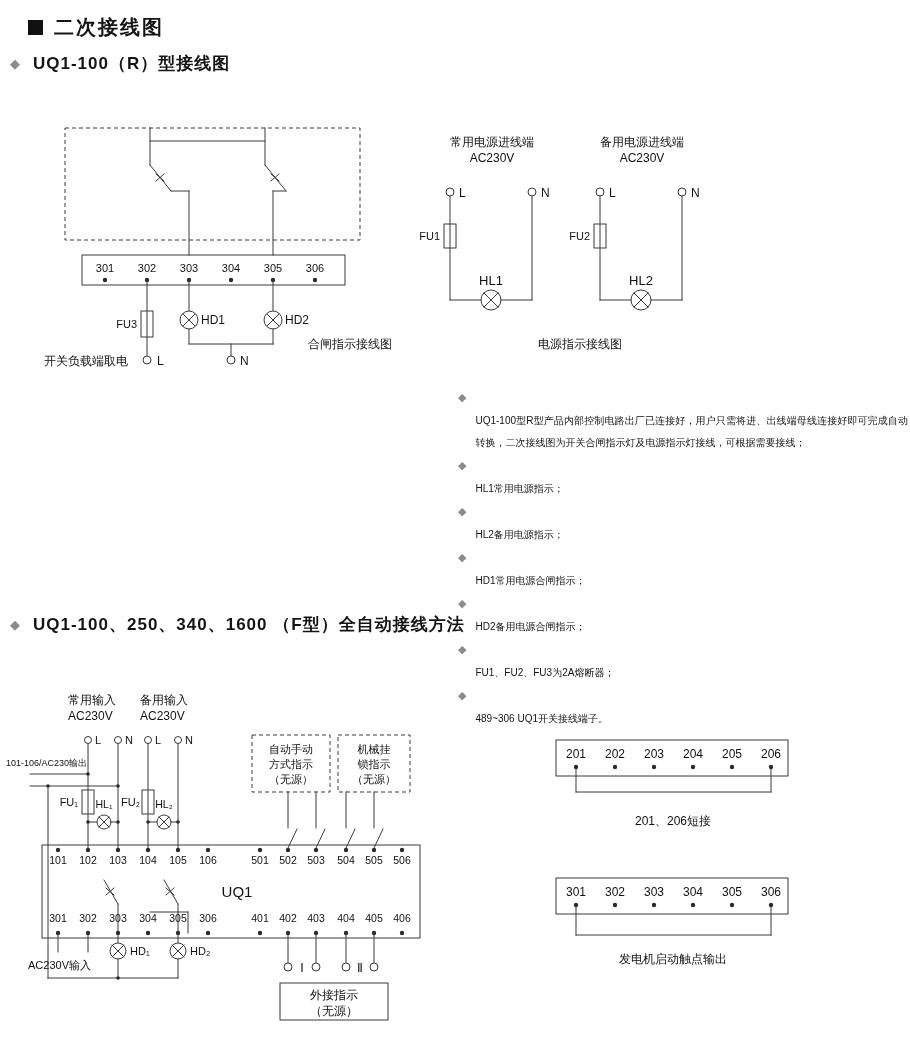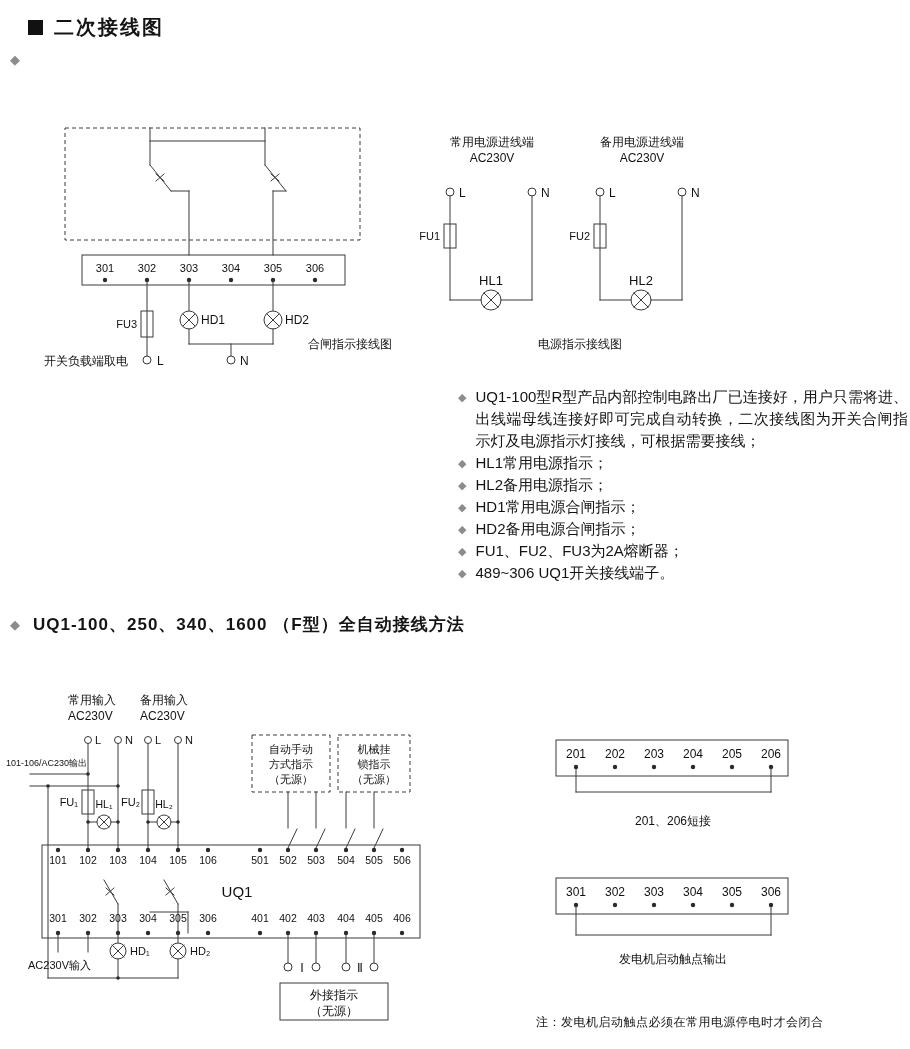--- a/index.html
+++ b/index.html
@@ -9,21 +9,21 @@
   }
   .abs{position:absolute;}
   .title-row{display:flex;align-items:center;}
   .black-square{width:15px;height:15px;background:#111;display:inline-block;margin-right:11px;flex:0 0 auto;}
   .main-title{font-size:20px;font-weight:bold;letter-spacing:2px;}
   .dia-bullet{color:#8c8c8c;font-size:13px;margin-right:13px;flex:0 0 auto;}
   .section-title{font-size:17px;font-weight:bold;letter-spacing:1px;}
   .notes{width:450px;}
   .note{display:flex;align-items:flex-start;}
   .note .dia{color:#8c8c8c;font-size:11px;line-height:22px;margin-right:9px;flex:0 0 auto;}
-  .note .txt{font-size:15px;line-height:22px;text-align:justify;flex:1;}
+  .note .txt{font-size:10px;line-height:22px;text-align:justify;flex:1;margin-top:24px;}
   .footnote{font-size:12px;color:#141414;letter-spacing:0.5px;}
   svg{position:absolute;overflow:visible;}
   svg .w{stroke:#3a3a3a;stroke-width:1;fill:none;stroke-linecap:square;}
   svg .dash{stroke:#3a3a3a;stroke-width:1;fill:none;stroke-dasharray:4 3;}
   svg .dot{fill:#2a2a2a;stroke:none;}
   svg .oterm{fill:#ffffff;stroke:#3a3a3a;stroke-width:1;}
   svg text{fill:#111;font-family:"Liberation Sans","DejaVu Sans",sans-serif;}
   svg .t9{font-size:9px;} svg .t10{font-size:10.5px;} svg .t11{font-size:11px;}
   svg .t12{font-size:12px;} svg .t13{font-size:13px;} svg .t15{font-size:15px;}
   .mid{text-anchor:middle;} .end{text-anchor:end;}
@@ -33,20 +33,21 @@
 
 <div class="page">
 
   <div class="abs title-row" style="left:28px;top:14px;">
     <span class="black-square"></span>
     <span class="main-title">二次接线图</span>
   </div>
 
   <div class="abs title-row" style="left:10px;top:52px;">
     <span class="dia-bullet">◆</span>
+    <span class="section-title">UQ1-100（R）型接线图</span>
   </div>
 
   <svg style="left:30px;top:115px;" width="410" height="272" viewBox="0 0 410 272">
     <g>
       <rect class="dash" x="35" y="13" width="295" height="112"></rect>
       <line class="w" x1="120" y1="13" x2="120" y2="50"></line>
       <line class="w" x1="235" y1="13" x2="235" y2="50"></line>
       <line class="w" x1="120" y1="26" x2="235" y2="26"></line>
       <line class="w" x1="120" y1="50" x2="141" y2="76"></line>
       <line class="w" x1="126" y1="66" x2="134" y2="59"></line>
@@ -406,15 +407,14 @@
       <circle class="dot" cx="163" cy="175" r="2.2"></circle>
         <circle class="dot" cx="202" cy="175" r="2.2"></circle>
         <circle class="dot" cx="241" cy="175" r="2.2"></circle>
       <line class="w" x1="46" y1="177" x2="46" y2="205"></line>
       <line class="w" x1="241" y1="177" x2="241" y2="205"></line>
       <line class="w" x1="46" y1="205" x2="241" y2="205"></line>
       <text class="t12 mid" x="143" y="233">发电机启动触点输出</text>
     </g>
   </svg>
 
-  <div class="abs footnote" style="left:536px;top:1014px;">注：发电机启动触点必须在常用电源停电时才会闭合</div>
 
 </div>
 
 </body></html>

